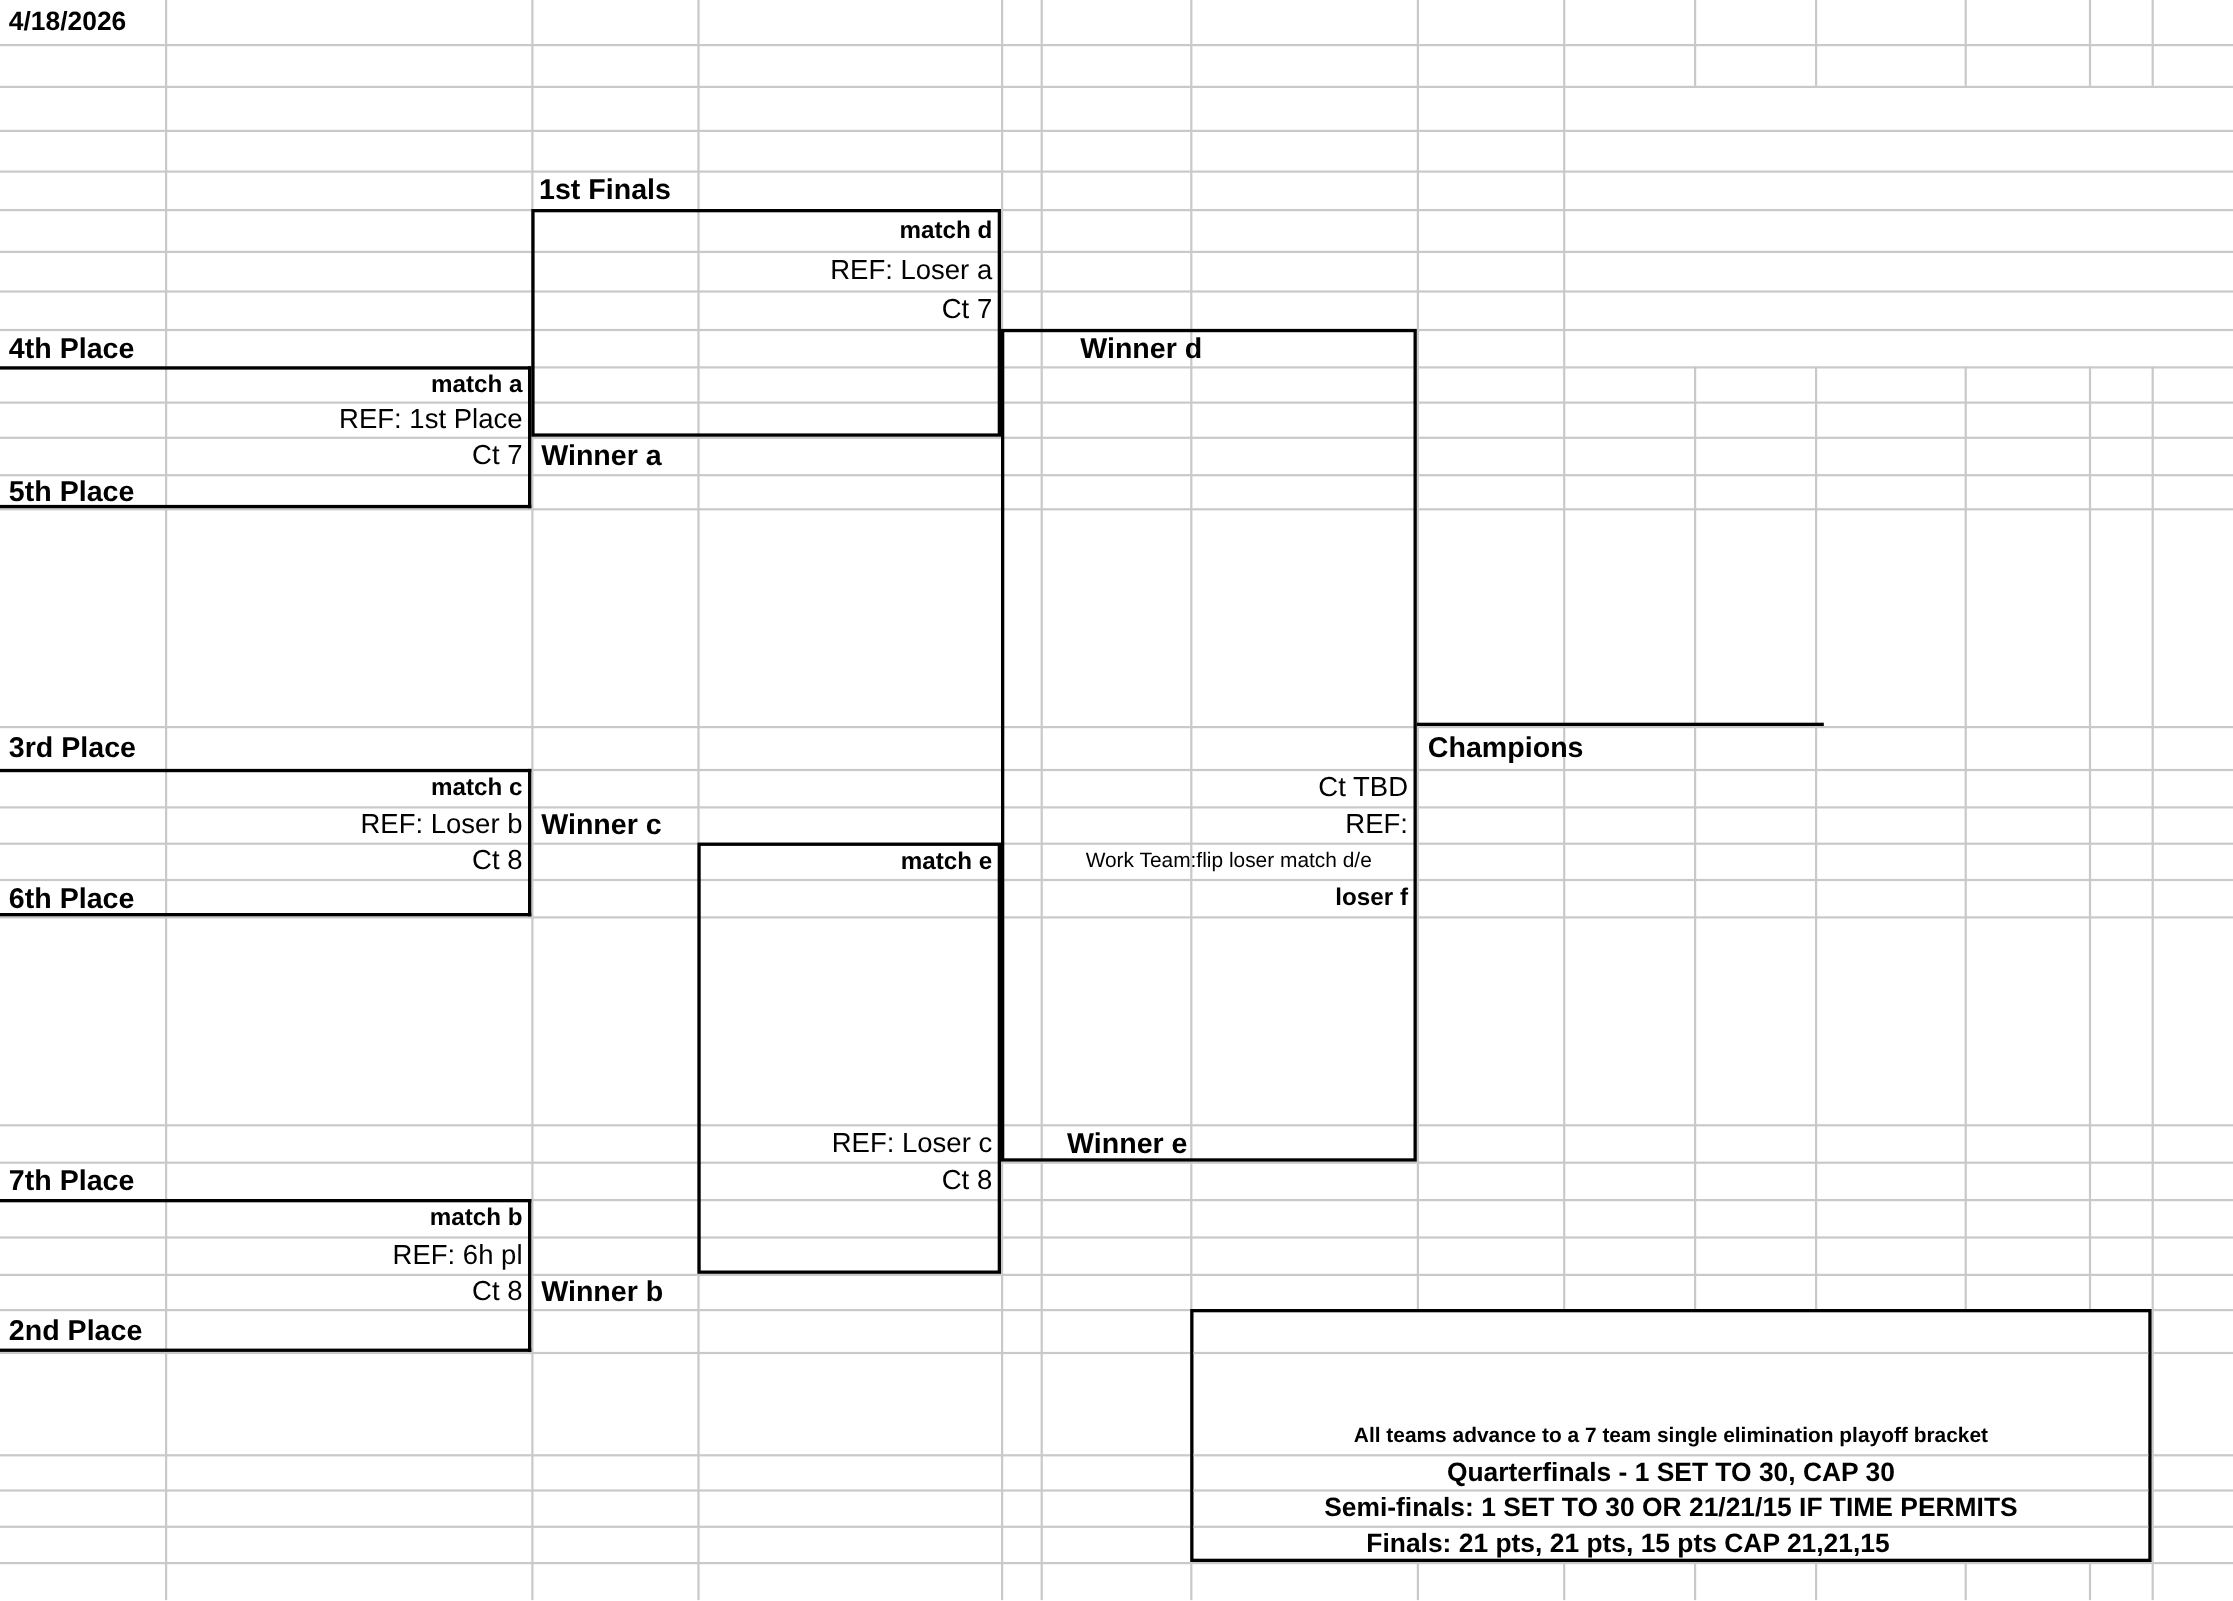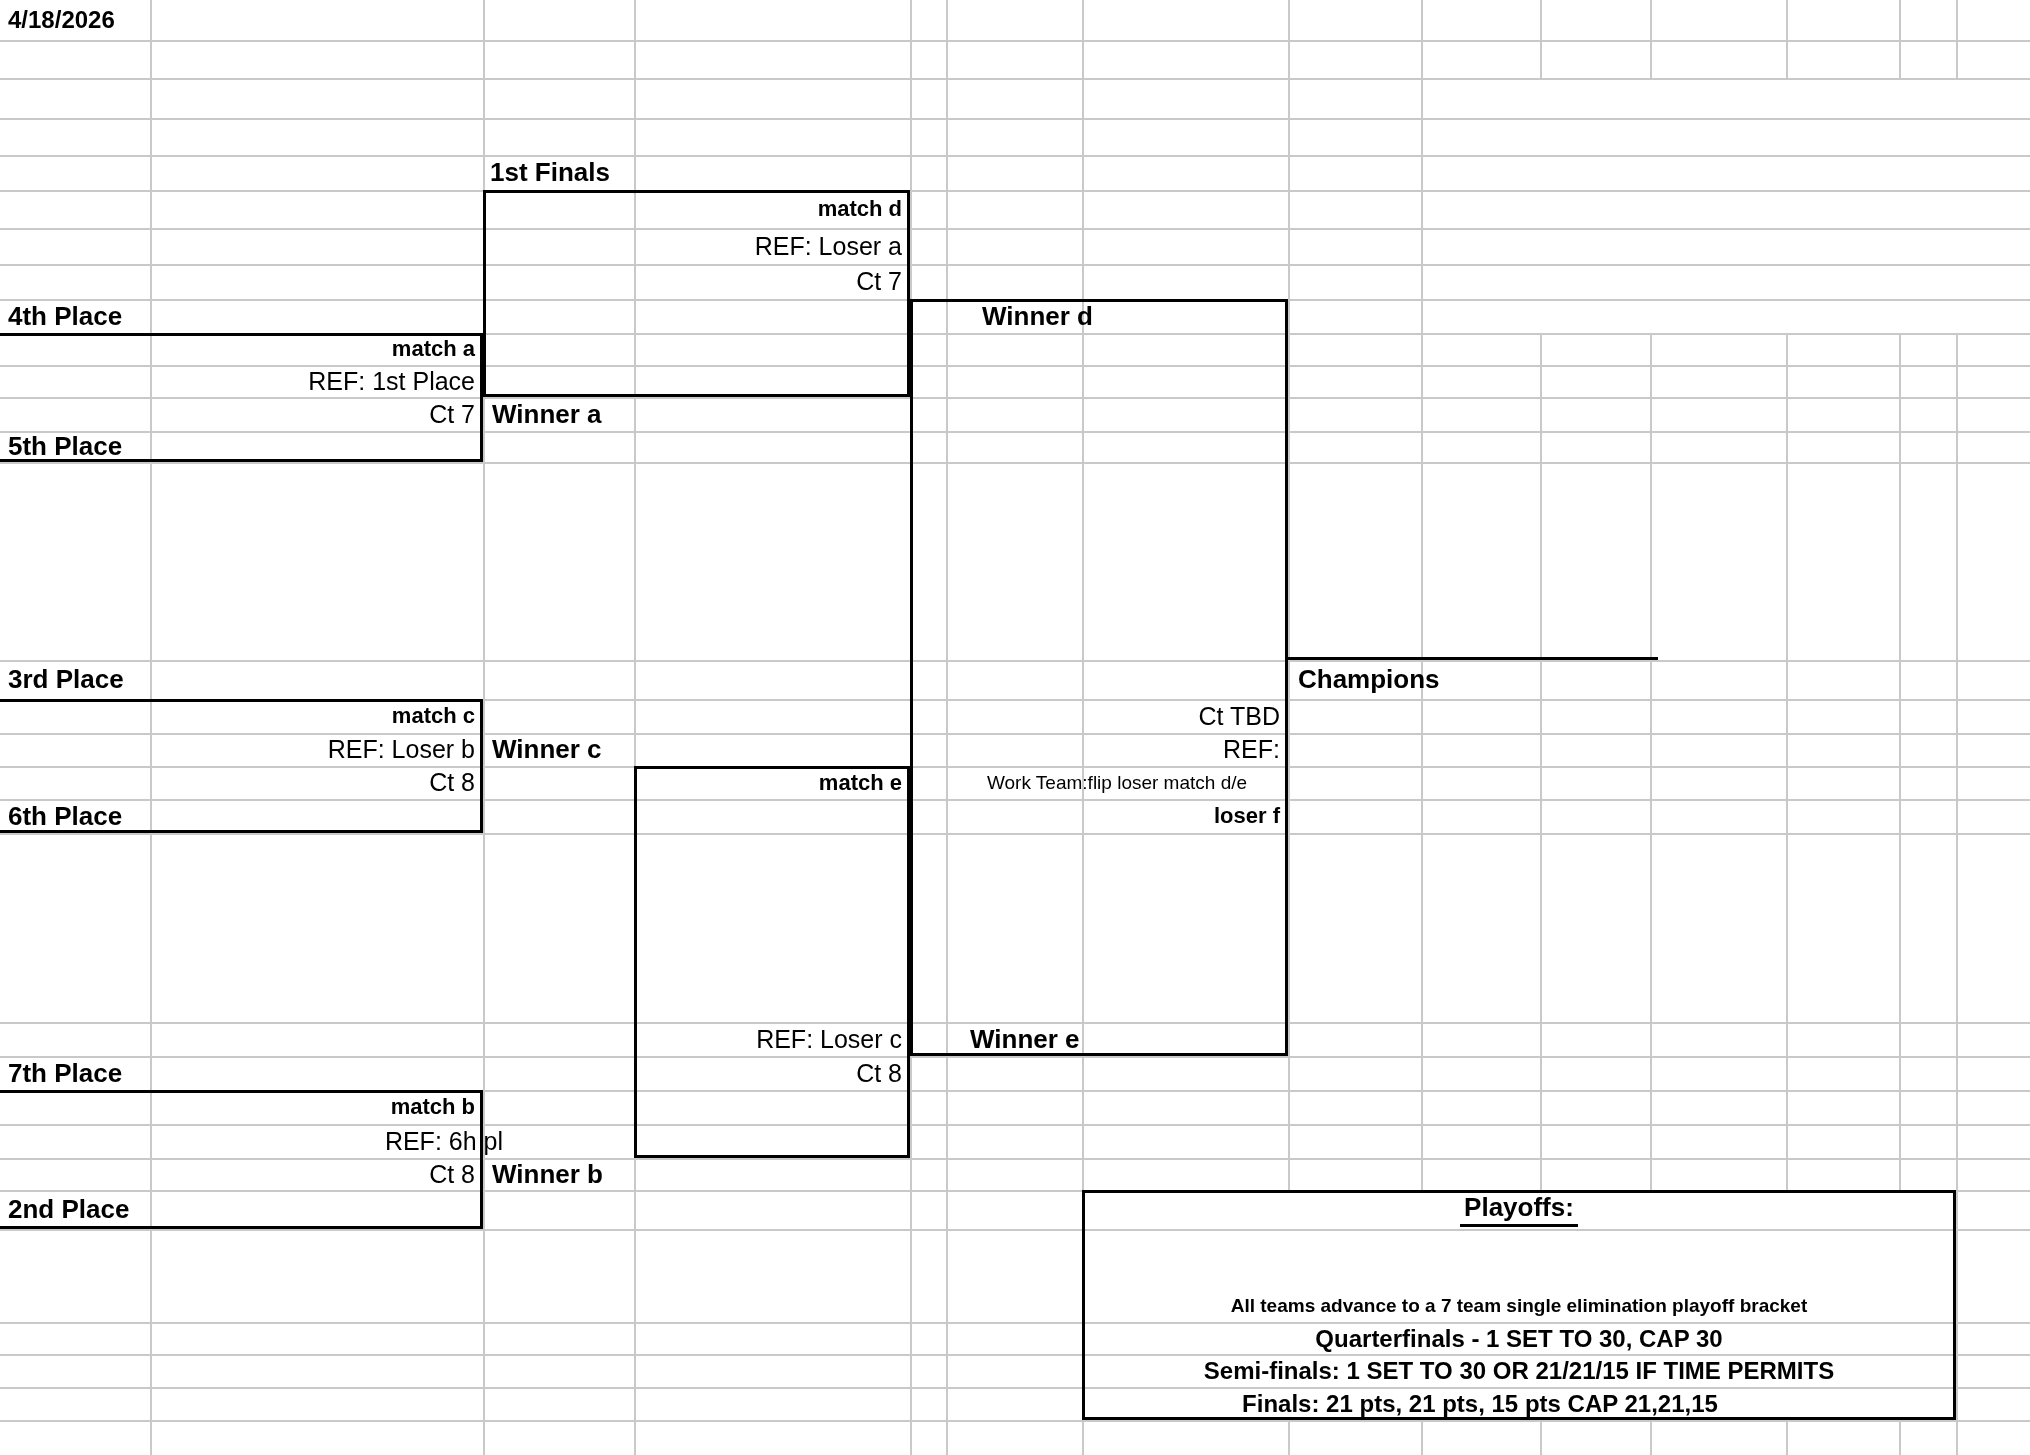--- a/index.html
+++ b/index.html
@@ -138,27 +138,24 @@
   <div class="t place" style="left:8px;top:799px;width:250px;height:34px;line-height:34px;">6th Place</div>
   <div class="t match r" style="left:1082px;top:799px;width:198px;height:34px;line-height:34px;">loser f</div>
 
   <div class="t r" style="left:634px;top:1022px;width:268px;height:34px;line-height:34px;">REF: Loser c</div>
   <div class="t winner" style="left:970px;top:1022px;width:250px;height:34px;line-height:34px;">Winner e</div>
 
   <div class="t place" style="left:8px;top:1056px;width:250px;height:34px;line-height:34px;">7th Place</div>
   <div class="t r" style="left:634px;top:1056px;width:268px;height:34px;line-height:34px;">Ct 8</div>
 
   <div class="t match r" style="left:150px;top:1090px;width:325px;height:34px;line-height:34px;">match b</div>
-  <div class="t r" style="left:150px;top:1124px;width:325px;height:23px;line-height:34px;margin-left:28px;">REF: 6h pl</div>
+  <div class="t r" style="left:150px;top:1124px;width:325px;height:23px;line-height:34px;">REF: 6h pl</div>
   <div class="t r" style="left:150px;top:1158px;width:325px;height:32px;line-height:32px;">Ct 8</div>
   <div class="t winner" style="left:492px;top:1158px;width:250px;height:32px;line-height:32px;">Winner b</div>
 
   <div class="t place" style="left:8px;top:1190px;width:250px;height:39px;line-height:39px;">2nd Place</div>
 
-  <div class="t flexc" style="left:1082px;top:1190px;width:874px;height:39px;">
-    <span id="playoffs-title-text" class="uline">Playoffs:</span>
-  </div>
   <div class="t po-line" style="left:1082px;top:1289px;width:874px;height:33px;line-height:33px;font-size:19px;">All teams advance to a 7 team single elimination playoff bracket</div>
   <div class="t po-line" style="left:1082px;top:1322px;width:874px;height:33px;line-height:33px;">Quarterfinals - 1 SET TO 30, CAP 30</div>
   <div class="t po-line" style="left:1082px;top:1354px;width:874px;height:33px;line-height:33px;">Semi-finals: 1 SET TO 30 OR 21/21/15 IF TIME PERMITS</div>
   <div class="t po-line" style="left:1082px;top:1387px;width:796px;height:33px;line-height:33px;">Finals: 21 pts, 21 pts, 15 pts CAP 21,21,15</div>
 
 </div>
 
 </body></html>

